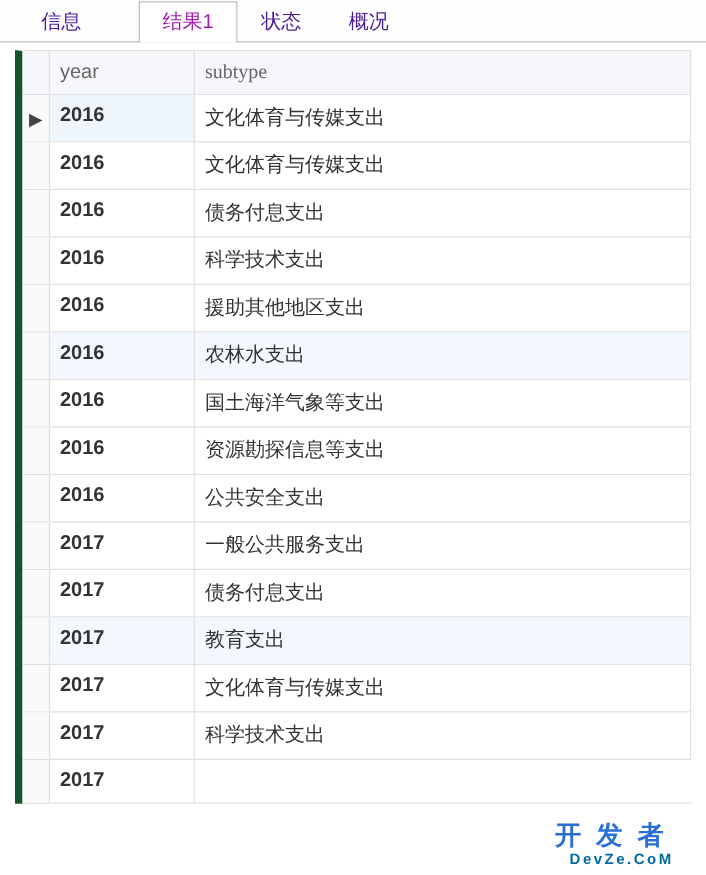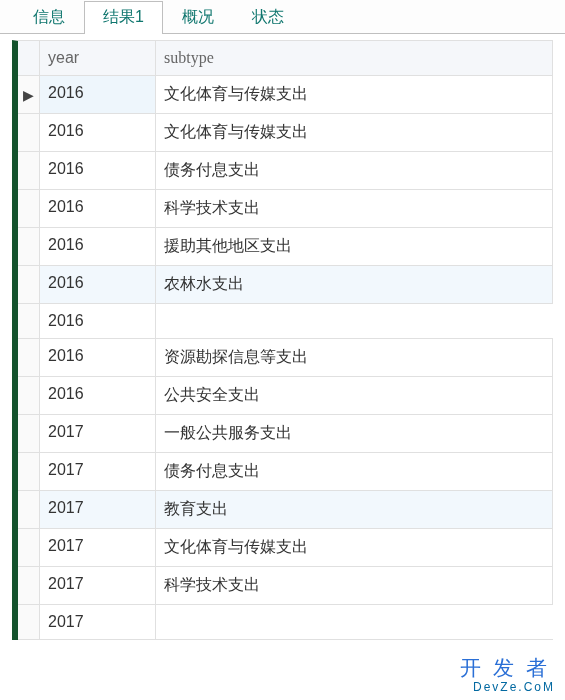--- a/index.html
+++ b/index.html
@@ -19,30 +19,31 @@
     align-items: flex-end;
     height: 34px;
     border-bottom: 1px solid #bfbfbf;
     padding-left: 14px;
     background: #fdfdfd;
   }
   .tab {
     padding: 5px 18px 6px 18px;
     border: 1px solid transparent;
     border-bottom: none;
-    color: #0f766e;
+    color: #4c1d95;
     cursor: pointer;
     font-size: 16px;
     position: relative;
     bottom: -1px;
   }
   .tab.active {
     border-color: #bfbfbf;
     background: #ffffff;
-    color: #0f766e;
+    color: #a21caf;
+    margin-left: 27px;
   }
   .grid {
     margin: 6px 12px 0 12px;
     border-left: 6px solid #14532d;
     border-top: 1px solid #e0e0e0;
   }
   .row {
     display: flex;
     border-bottom: 1px solid #e0e0e0;
   }
@@ -55,59 +56,59 @@
   .gutter {
     width: 22px;
     flex: 0 0 22px;
     background: #fafafa;
     display: flex;
     align-items: center;
     justify-content: center;
     color: #444;
     font-size: 14px;
   }
-  .col-year { width: 116px; flex: 0 0 116px; }
+  .col-year { width: 116px; flex: 0 0 116px; font-weight: bold; }
   .col-subtype { flex: 1; font-family: Liberation Serif, serif; }
   .header .cell {
     background: #f5f7fa;
     color: #666;
     font-weight: 500;
   }
   .header .gutter { background: #f5f7fa; }
   .row.selected .col-year { background: #eef6fc; }
   .row.hl .cell:not(.gutter) { background: #f2f8fd; }
   .watermark {
     position: absolute;
-    right: 6px;
+    right: 22px;
     bottom: 6px;
     color: #2a6fd6;
     font-size: 21px;
     letter-spacing: 12px;
-    font-weight: 400;
+    font-weight: 700;
     pointer-events: none;
     font-family: "Microsoft YaHei", sans-serif;
   }
   .watermark .sub {
     display: block;
     font-size: 12px;
     letter-spacing: 2px;
     color: #0369a1;
     margin-top: -2px;
     text-align: right;
     padding-right: 4px;
   }
 </style>
 </head>
 <body>
 
 <div class="tabs">
   <div class="tab">信息</div>
   <div class="tab active">结果1</div>
+  <div class="tab">状态</div>
   <div class="tab">概况</div>
-  <div class="tab">状态</div>
 </div>
 
 <div class="grid">
 
   <div class="row header">
     <div class="cell gutter"></div>
     <div class="cell col-year">year</div>
     <div class="cell col-subtype">subtype</div>
   </div>
 
@@ -143,20 +144,21 @@
 
   <div class="row hl">
     <div class="cell gutter"></div>
     <div class="cell col-year">2016</div>
     <div class="cell col-subtype">农林水支出</div>
   </div>
 
   <div class="row">
     <div class="cell gutter"></div>
     <div class="cell col-year">2016</div>
+    <div class="cell col-subtype">国土海洋气象等支出</div>
   </div>
 
   <div class="row">
     <div class="cell gutter"></div>
     <div class="cell col-year">2016</div>
     <div class="cell col-subtype">资源勘探信息等支出</div>
   </div>
 
   <div class="row">
     <div class="cell gutter"></div>

